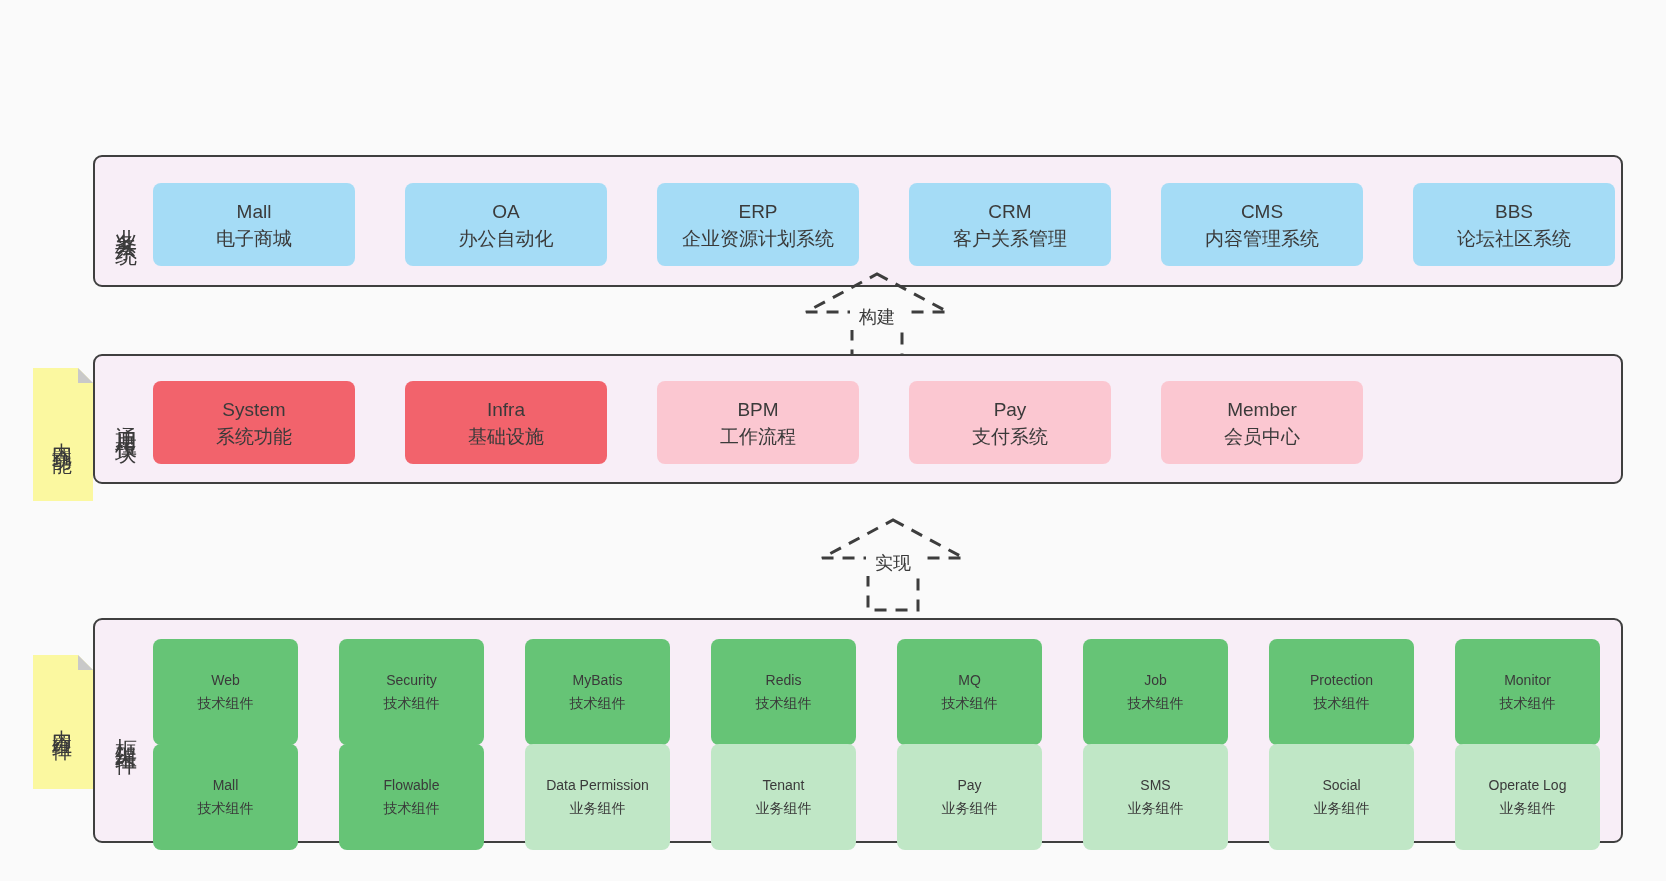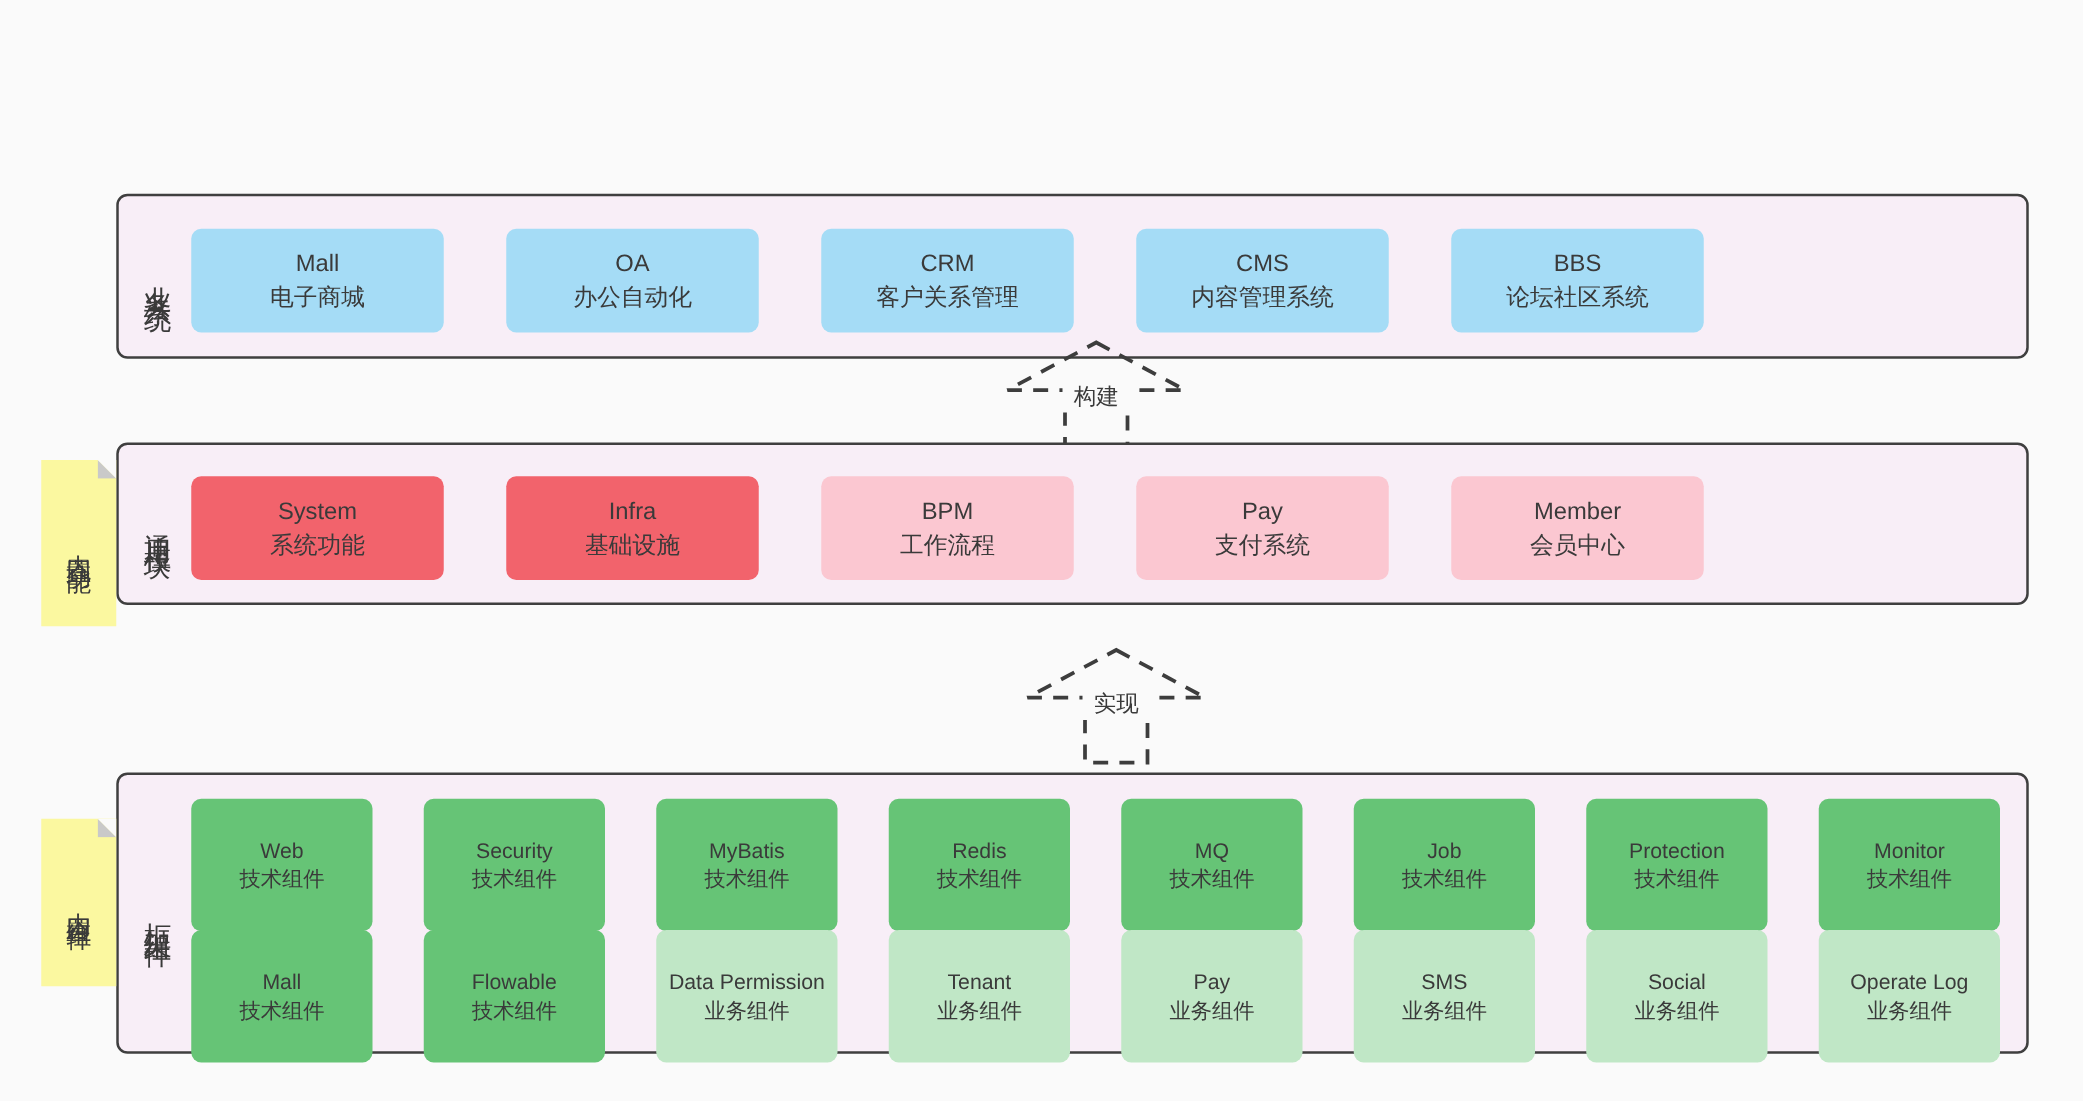--- a/index.html
+++ b/index.html
@@ -15,21 +15,21 @@
           font-size:22px;letter-spacing:5px;color:#3a3a3a;white-space:nowrap;}
   .row{position:absolute;left:58px;display:flex;}
   .row-6{gap:50px;top:25px;}
   .panel-1 .row-6{top:26px;}
   .row-8{gap:41px;}
   .row-8a{top:19px;}
   .row-8b{top:124px;}
   .box{border-radius:8px;display:flex;flex-direction:column;justify-content:center;
        align-items:center;text-align:center;box-sizing:border-box;padding:2px 4px;}
   .b6{width:202px;height:83px;font-size:19px;line-height:27px;}
-  .b8{width:145px;height:106px;font-size:17px;line-height:23px;}
+  .b8{width:145px;height:106px;font-size:14px;line-height:23px;}
   .v-blue{background:#a5dcf6;}
   .v-red{background:#f2636c;}
   .v-pink{background:#fbc7d1;align-items:center;}
   .v-green{background:#66c476;}
   .v-lgreen{background:#c0e7c6;text-align:right;}
   .note{position:absolute;left:33px;width:60px;background:#fbf8a0;z-index:3;
         display:flex;justify-content:center;align-items:center;}
   .note-1{top:368px;height:133px;}
   .note-2{top:655px;height:134px;}
   .note-text{writing-mode:vertical-rl;text-orientation:upright;font-size:20px;
@@ -57,20 +57,24 @@
     <div class="row row-6">
       <div class="box b6 v-blue">
         <div>Mall</div>
         <div>电子商城</div>
       </div>
       <div class="box b6 v-blue">
         <div>OA</div>
         <div>办公自动化</div>
       </div>
       <div class="box b6 v-blue">
+        <div>ERP</div>
+        <div>企业资源计划系统</div>
+      </div>
+      <div class="box b6 v-blue">
         <div>CRM</div>
         <div>客户关系管理</div>
       </div>
       <div class="box b6 v-blue">
         <div>CMS</div>
         <div>内容管理系统</div>
       </div>
       <div class="box b6 v-blue">
         <div>BBS</div>
         <div>论坛社区系统</div>

